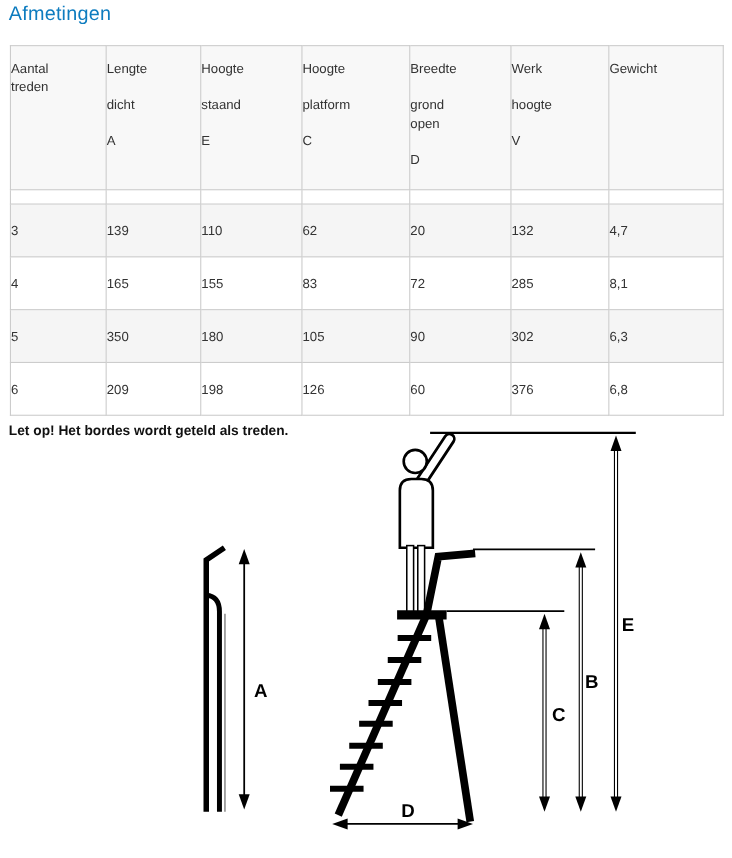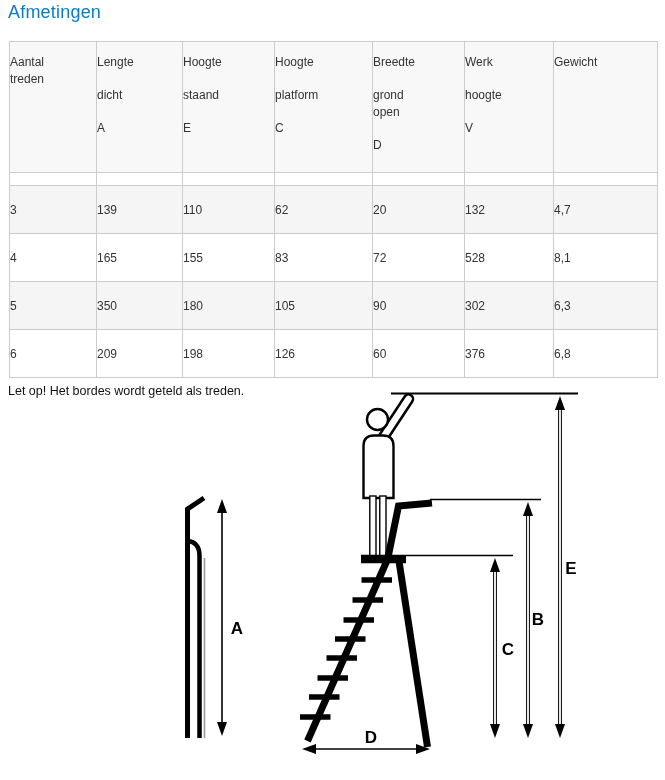--- a/index.html
+++ b/index.html
@@ -8,21 +8,21 @@
   .title{position:absolute;left:8px;top:2px;margin:0;font-size:18px;font-weight:400;
          color:#0e7cbf;letter-spacing:.2px;}
   table.dims{position:absolute;left:9px;top:41px;border-collapse:collapse;table-layout:fixed;
              width:648px;font-size:12px;color:#333;}
   table.dims th, table.dims td{border:1px solid #ccc;text-align:left;padding:0;}
   table.dims thead th{height:118px;vertical-align:top;padding-top:12px;font-weight:400;
                       line-height:16.5px;white-space:pre-line;background:#f8f8f8;}
   tr.spacer td{height:12px;background:#fff;}
   tbody tr.datarow td{height:47px;background:#fff;}
   tbody tr.stripe td{background:#f5f5f5;}
-  .note{position:absolute;left:8px;top:384px;margin:0;font-size:12.5px;font-weight:normal;color:#111;}
+  .note{position:absolute;left:8px;top:384px;margin:0;font-size:12.5px;font-weight:bold;color:#111;}
   svg.diagram{position:absolute;left:0;top:383px;}
   .lbl{font-family:"Liberation Sans", sans-serif;font-size:17px;font-weight:bold;fill:#000;}
 </style>
 </head>
 <body>
 
 <div class="page">
 
   <h2 class="title">Afmetingen</h2>
 
@@ -87,21 +87,21 @@
         <td>20</td>
         <td>132</td>
         <td>4,7</td>
       </tr>
       <tr class="datarow">
         <td>4</td>
         <td>165</td>
         <td>155</td>
         <td>83</td>
         <td>72</td>
-        <td>528</td>
+        <td>285</td>
         <td>8,1</td>
       </tr>
       <tr class="datarow stripe">
         <td>5</td>
         <td>350</td>
         <td>180</td>
         <td>105</td>
         <td>90</td>
         <td>302</td>
         <td>6,3</td>

